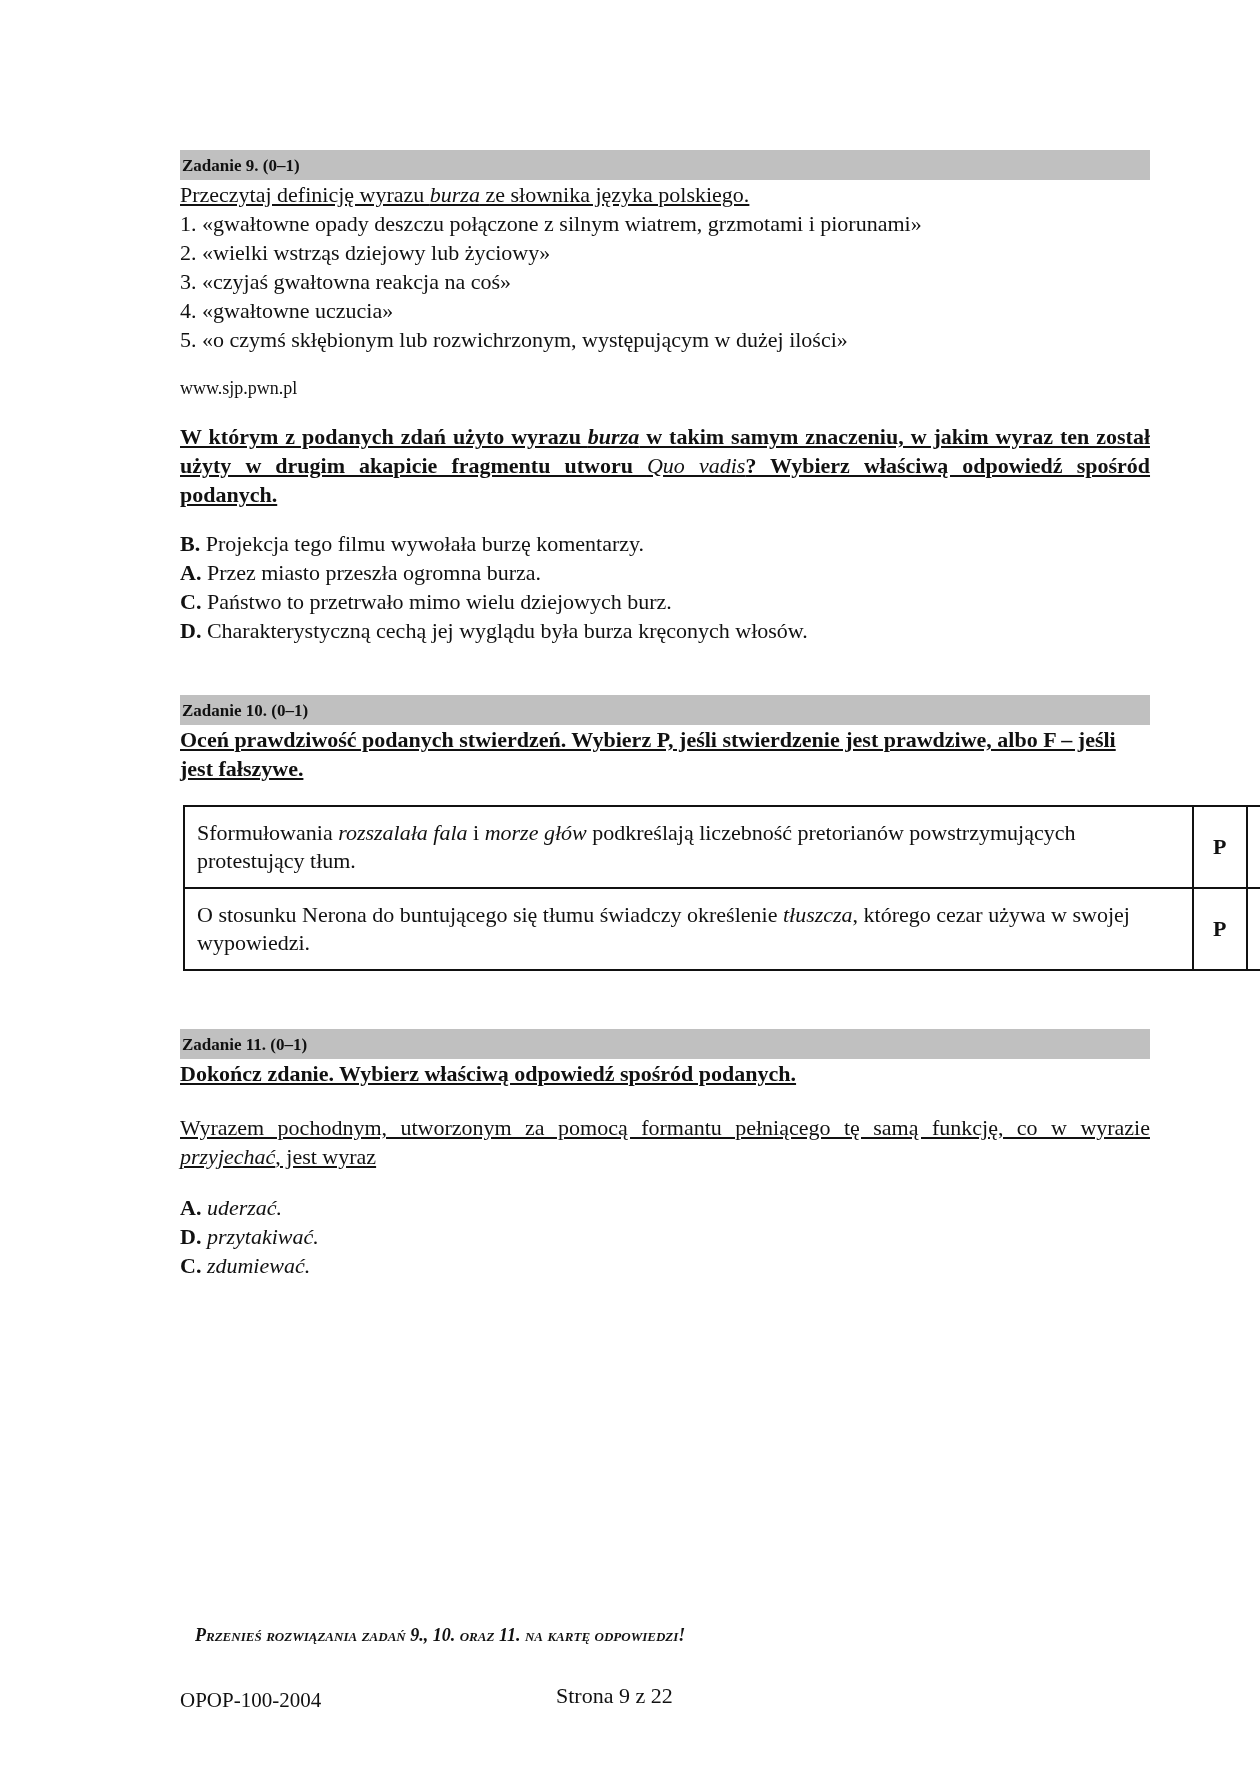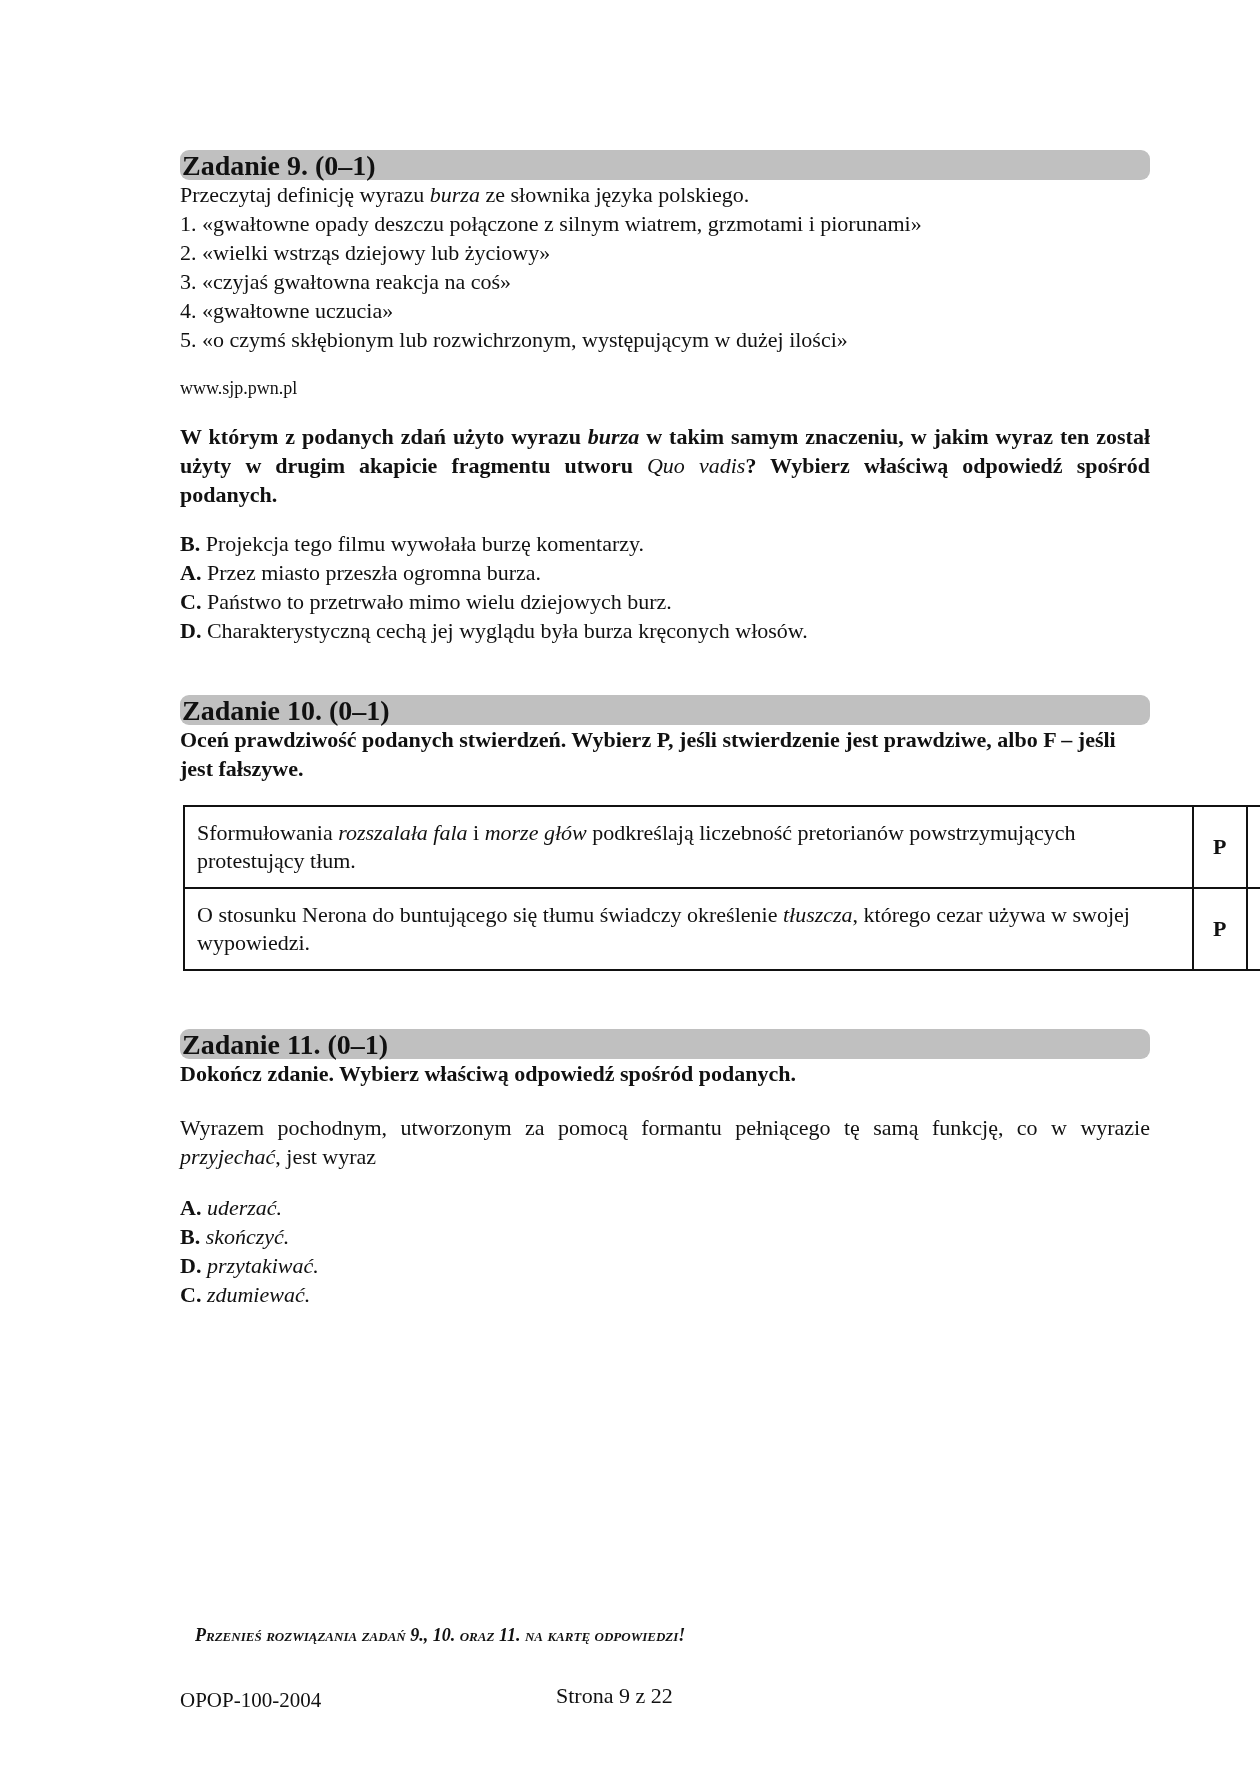--- a/index.html
+++ b/index.html
@@ -4,23 +4,23 @@
 <style>
   html, body { margin: 0; padding: 0; background: #ffffff; }
   body {
     width: 1260px; height: 1782px; position: relative; overflow: hidden;
     font-family: "Liberation Serif", "DejaVu Serif", serif;
     color: #111111;
   }
   .page { position: absolute; left: 180px; top: 150px; width: 970px; }
   .task-header {
     background: #c0c0c0; height: 30px; line-height: 32px;
-    font-weight: bold; font-size: 28px; padding-left: 2px; border-radius: 9px;
+    font-weight: bold; font-size: 17px; padding-left: 2px;
   }
-  .p { font-size: 22px; line-height: 29px; margin: 0; }
+  .p { font-size: 22px; line-height: 29px; margin: 0; text-decoration: underline; }
   .bold { font-weight: bold; }
   .justify { text-align: justify; }
   i { font-style: italic; }
   .source { font-size: 18px; line-height: 24px; padding-right: 6px; }
   .list { margin: 0; padding: 0; list-style: none; }
   .list li { font-size: 22px; line-height: 29px; }
   .opt-letter { font-weight: bold; }
   table.pf {
     border-collapse: collapse; width: 1118px; margin-left: 3px;
   }
@@ -85,21 +85,20 @@
     </tbody>
       </table>
   </section>
 
   <section style="margin-top:58px">
     <div class="task-header">Zadanie 11. (0–1)</div>
     <p class="p bold">Dokończ zdanie. Wybierz właściwą odpowiedź spośród podanych.</p>
     <p class="p justify" style="margin-top:25px"><span>Wyrazem pochodnym, utworzonym za pomocą formantu pełniącego tę samą funkcję, co w wyrazie </span><i>przyjechać</i><span>, jest wyraz</span></p>
     <ul class="list" style="margin-top:22px">
       <li><span class="opt-letter">A.</span> <i>uderzać.</i></li>
-      <li><span class="opt-letter">B.</span> <i>skończyć.</i></li>
       <li><span class="opt-letter">D.</span> <i>przytakiwać.</i></li>
       <li><span class="opt-letter">C.</span> <i>zdumiewać.</i></li>
     </ul>
   </section>
 </div>
 
 <div class="footer-note"><span class="sc">Przenieś rozwiązania zadań 9., 10. oraz 11. na kartę odpowiedzi!</span></div>
 <div class="footer-code">OPOP-100-2004</div>
 <div class="footer-page">Strona 9 z 22</div>
 

